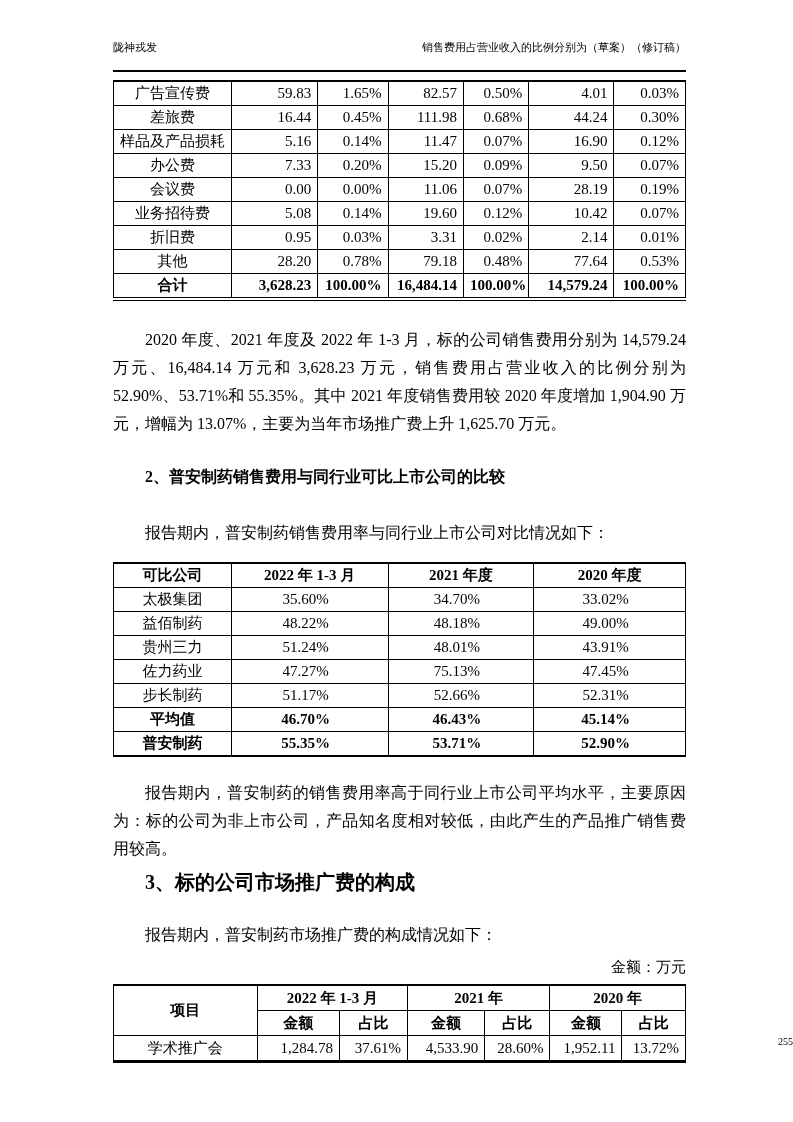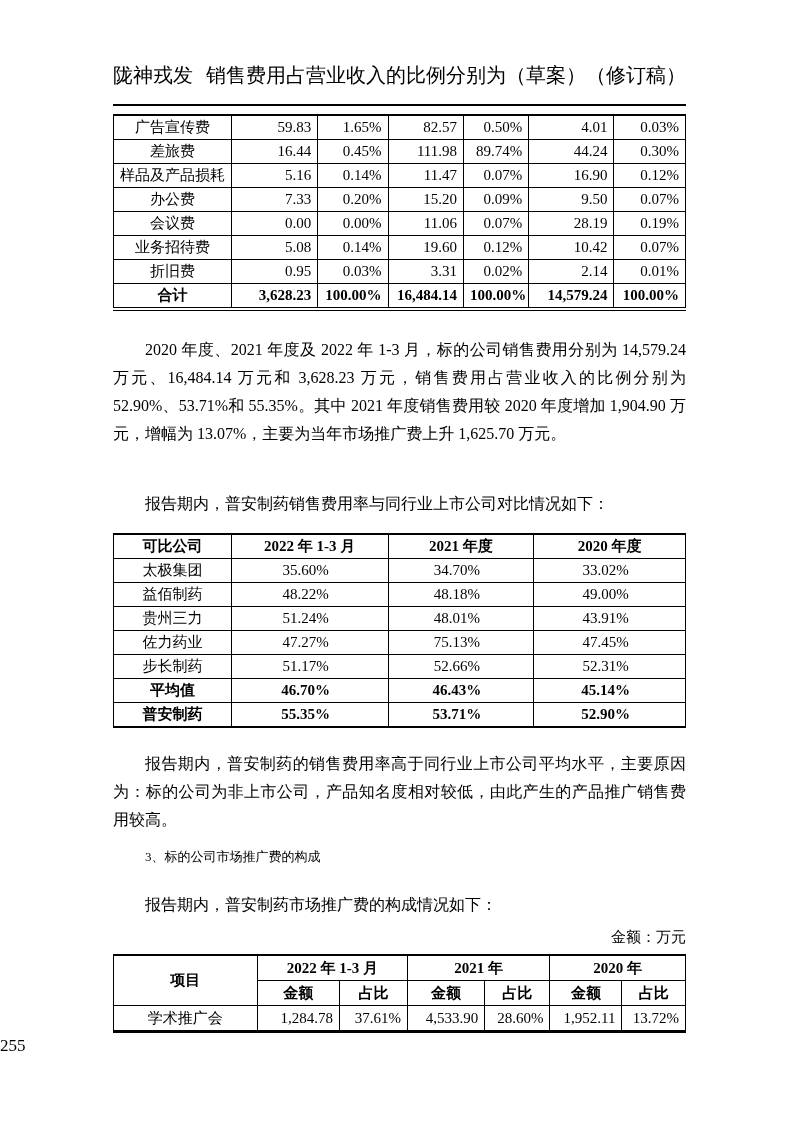--- a/index.html
+++ b/index.html
@@ -16,24 +16,24 @@
   .content {
     position: absolute;
     left: 113px;
     top: 0;
     width: 573px;
   }
   .doc-header {
     display: flex;
     justify-content: space-between;
     align-items: flex-end;
-    padding-top: 62px;
+    padding-top: 40px;
     padding-bottom: 15px;
     border-bottom: 2px solid #000;
-    font-size: 20px;
+    font-size: 11px;
   }
   table {
     border-collapse: collapse;
     width: 100%;
     table-layout: fixed;
     font-size: 15px;
   }
   td {
     border: 1px solid #000;
     height: 23px;
@@ -56,36 +56,36 @@
   tr.bold td { font-weight: 700; }
   .para {
     margin: 0;
     font-size: 16px;
     line-height: 28px;
     text-align: justify;
     text-indent: 32px;
   }
   .p1 { margin-top: 25px; }
   .h2 { margin-top: 29px; font-weight: 700; font-size: 16px; text-indent: 32px; }
-  .p2 { margin-top: 42px; }
+  .p2 { margin-top: 31px; }
   .p3 { margin-top: 22px; }
-  .h3 { margin-top: 14px; font-weight: 400; font-size: 13px; text-indent: 32px; }
+  .h3 { margin-top: 6px; font-weight: 700; font-size: 20px; text-indent: 32px; }
   .p4 { margin-top: 25px; }
   .unit-note {
     margin-top: 9px;
     font-size: 15px;
     text-align: right;
   }
   .page-number {
     position: absolute;
     top: 1036px;
     left: 0;
     width: 100%;
-    text-align: left;
-    font-size: 17px;
+    text-align: right;
+    font-size: 10px;
   }
 </style>
 </head>
 <body>
 
 <div class="page">
   <div class="content">
 
     <div class="doc-header">
       <span>陇神戎发</span>
@@ -110,21 +110,21 @@
           <td class="num">82.57</td>
           <td class="num">0.50%</td>
           <td class="num">4.01</td>
           <td class="num">0.03%</td>
         </tr>
         <tr>
           <td class="lbl">差旅费</td>
           <td class="num">16.44</td>
           <td class="num">0.45%</td>
           <td class="num">111.98</td>
-          <td class="num">89.74%</td>
+          <td class="num">0.68%</td>
           <td class="num">44.24</td>
           <td class="num">0.30%</td>
         </tr>
         <tr>
           <td class="lbl">样品及产品损耗</td>
           <td class="num">5.16</td>
           <td class="num">0.14%</td>
           <td class="num">11.47</td>
           <td class="num">0.07%</td>
           <td class="num">16.90</td>
@@ -158,35 +158,45 @@
           <td class="num">0.07%</td>
         </tr>
         <tr>
           <td class="lbl">折旧费</td>
           <td class="num">0.95</td>
           <td class="num">0.03%</td>
           <td class="num">3.31</td>
           <td class="num">0.02%</td>
           <td class="num">2.14</td>
           <td class="num">0.01%</td>
+        </tr>
+        <tr>
+          <td class="lbl">其他</td>
+          <td class="num">28.20</td>
+          <td class="num">0.78%</td>
+          <td class="num">79.18</td>
+          <td class="num">0.48%</td>
+          <td class="num">77.64</td>
+          <td class="num">0.53%</td>
         </tr>
         <tr class="bold">
           <td class="lbl">合计</td>
           <td class="num">3,628.23</td>
           <td class="num">100.00%</td>
           <td class="num">16,484.14</td>
           <td class="num">100.00%</td>
           <td class="num">14,579.24</td>
           <td class="num">100.00%</td>
         </tr>
       </tbody>
     </table>
 
     <p class="para p1">2020 年度、2021 年度及 2022 年 1-3 月，标的公司销售费用分别为 14,579.24 万元、16,484.14 万元和 3,628.23 万元，销售费用占营业收入的比例分别为 52.90%、53.71%和 55.35%。其中 2021 年度销售费用较 2020 年度增加 1,904.90 万元，增幅为 13.07%，主要为当年市场推广费上升 1,625.70 万元。</p>
 
+    <div class="h2">2、普安制药销售费用与同行业可比上市公司的比较</div>
 
     <p class="para p2">报告期内，普安制药销售费用率与同行业上市公司对比情况如下：</p>
 
     <table class="t2">
       <colgroup>
         <col style="width:20.6%">
           <col style="width:27.4%">
           <col style="width:25.5%">
           <col style="width:26.5%">
       </colgroup>

